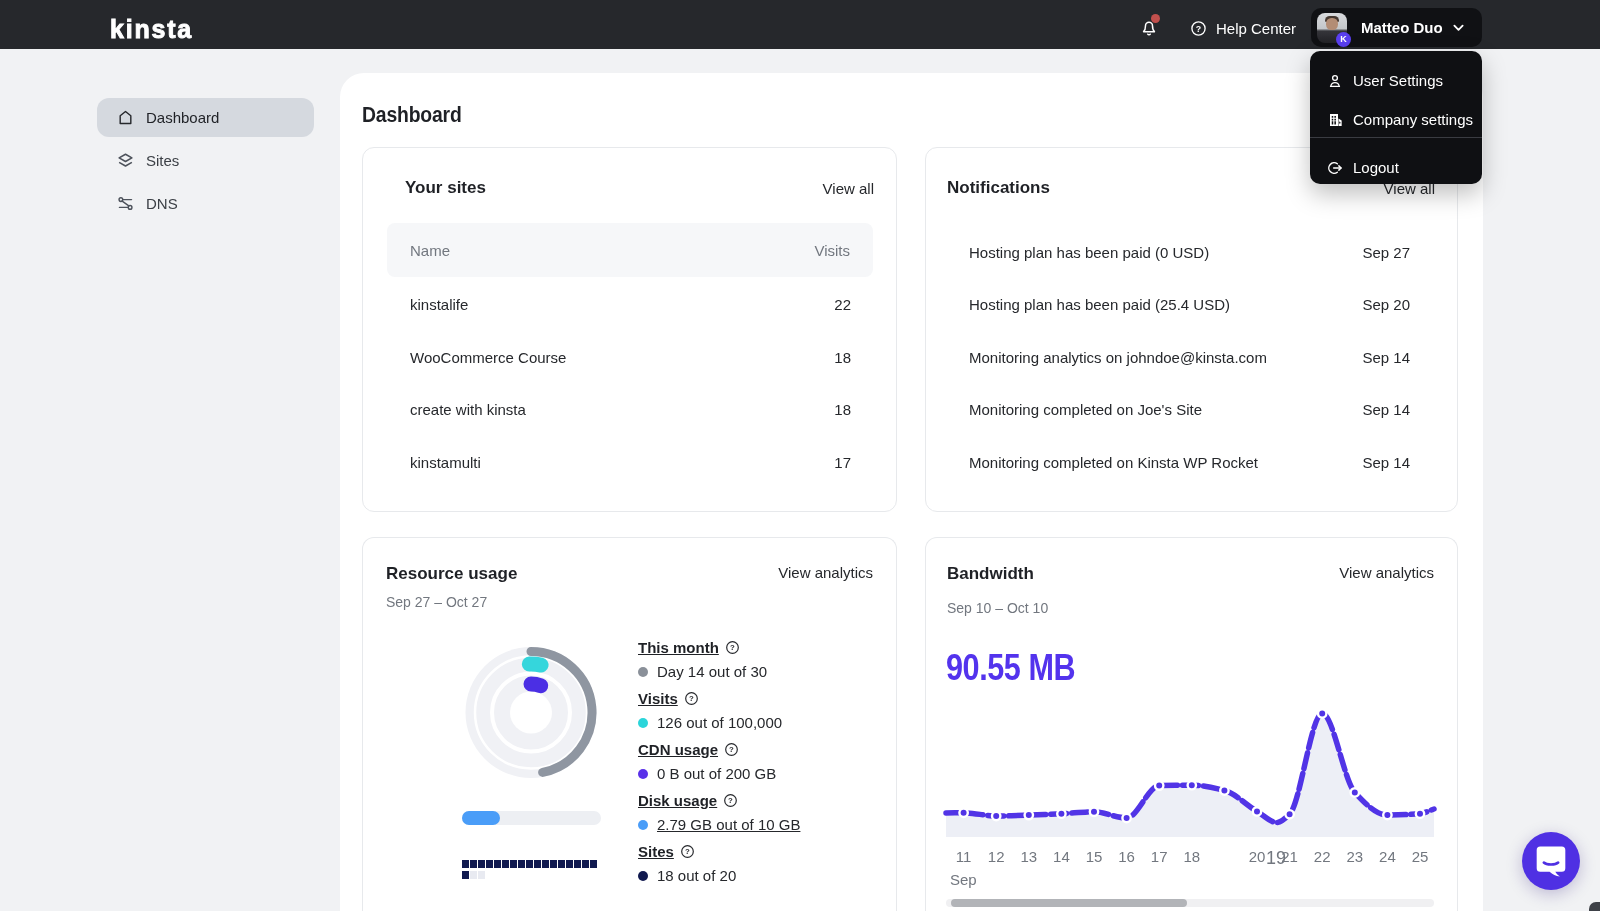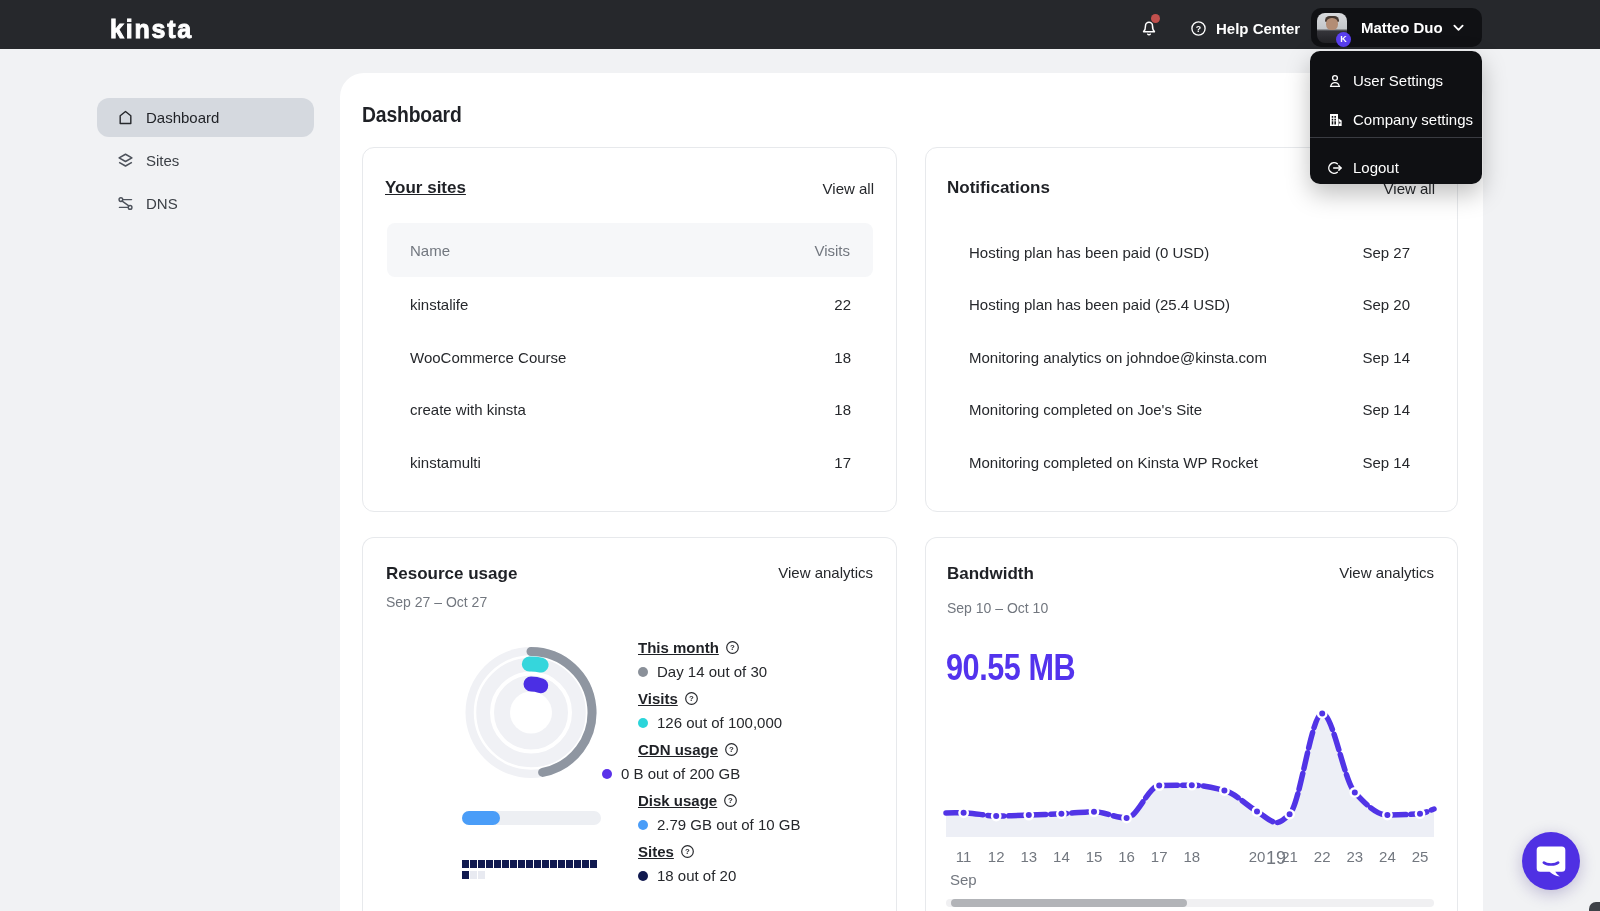--- a/index.html
+++ b/index.html
@@ -7,21 +7,21 @@
 body { background:#f1f2f4; font-family:"Liberation Sans", sans-serif; color:#26282c; position:relative; }
 .abs { position:absolute; }
 
 
 .topbar { position:absolute; left:0; top:0; width:1600px; height:49px; background:#26282c; }
 .logo { position:absolute; left:110px; top:13px; }
 .company { position:absolute; left:350px; top:4px; height:49px; display:flex; align-items:center; color:#fff; }
 .company .cname { font-size:15px; font-weight:bold; margin-left:9px; }
 .bellwrap { position:absolute; left:1139px; top:17px; width:22px; height:22px; }
 .helpwrap { position:absolute; left:1190px; top:0; height:49px; display:flex; align-items:center; padding-top:7px; color:#fff; }
-.helpwrap .htxt { font-size:15px; font-weight:bold; margin-left:9px; }
+.helpwrap .htxt { font-size:15px; font-weight:normal; margin-left:9px; }
 .userpill { position:absolute; left:1311px; top:8px; width:171px; height:39px; background:#101114; border-radius:10px; display:flex; align-items:center; }
 .avatar { position:relative; width:30px; height:30px; border-radius:8px; margin-left:6px; background:linear-gradient(180deg,#d8dadd 0%,#c4c7ca 52%,#35353a 60%,#232327 100%); overflow:visible; }
 .avatar .face { position:absolute; left:9px; top:5px; width:12px; height:12px; border-radius:45%; background:#b38d75; }
 .avatar .hair { position:absolute; left:8px; top:3px; width:14px; height:6px; border-radius:7px 7px 2px 2px; background:#453830; }
 .kbadge { position:absolute; right:-4px; bottom:-4px; width:15px; height:15px; border-radius:50%; background:#5a3ff0; color:#fff; font-size:9px; font-weight:bold; display:flex; align-items:center; justify-content:center; }
 .uname { color:#fff; font-size:15px; font-weight:bold; margin-left:14px; }
 .userpill svg.chev { margin-left:10px; }
 
 
 .dropdown { position:absolute; left:1310px; top:51px; width:172px; height:133px; background:#0f1013; border-radius:10px; box-shadow:0 10px 25px rgba(0,0,0,.25); z-index:50; color:#fff; }
@@ -116,21 +116,21 @@
       <path d="M15.9 17.5H3.5"></path>
       <path d="M7.3 8.6l9.4 6.8"></path>
     </svg>
   <span class="nlabel">DNS</span>
 </div>
 
 <div class="main"></div>
 <div class="h1">Dashboard</div>
 
 <div class="card" style="left:362px; top:147px; width:535px; height:365px;"></div>
-<div class="cardtitle" style="left:385px; top:178px;text-decoration:underline;">Your sites</div>
+<div class="cardtitle" style="left:405px; top:178px;">Your sites</div>
 <div class="cardlink" style="left:812px; top:180px; width:62px; text-align:right;">View all</div>
 <div class="thead"></div>
 <div class="cell" style="left:410px; top:242px; color:#72777f;">Name</div>
 <div class="cellr" style="left:750px; top:242px; width:100px; color:#72777f;">Visits</div>
 <div class="cell" style="left:410px; top:296px;">kinstalife</div>
 <div class="cellr" style="left:751px; top:296px; width:100px;">22</div>
 <div class="cell" style="left:410px; top:349px;">WooCommerce Course</div>
 <div class="cellr" style="left:751px; top:349px; width:100px;">18</div>
 <div class="cell" style="left:410px; top:401px;">create with kinsta</div>
 <div class="cellr" style="left:751px; top:401px; width:100px;">18</div>
@@ -205,29 +205,29 @@
     </svg>
 </div>
 <div class="lg-val" style="left:638px; top:714px;"><span class="dot" style="background:#2bd5da;"></span>126 out of 100,000</div>
 
 <div class="lg-title" style="left:638px; top:741px;">CDN usage
   <svg class="qic" width="15" height="15" viewBox="0 0 24 24" fill="none" stroke="#26282c" stroke-width="1.9">
       <circle cx="12" cy="12" r="9.3"></circle>
       <text x="12" y="16.4" font-size="12.5" font-weight="bold" fill="#26282c" stroke="none" text-anchor="middle" font-family="Liberation Sans">?</text>
     </svg>
 </div>
-<div class="lg-val" style="left:602px; top:765px;"><span class="dot" style="background:#5a31e9;"></span>0 B out of 200 GB</div>
+<div class="lg-val" style="left:638px; top:765px;"><span class="dot" style="background:#5a31e9;"></span>0 B out of 200 GB</div>
 
 <div class="lg-title" style="left:638px; top:792px;">Disk usage
   <svg class="qic" width="15" height="15" viewBox="0 0 24 24" fill="none" stroke="#26282c" stroke-width="1.9">
       <circle cx="12" cy="12" r="9.3"></circle>
       <text x="12" y="16.4" font-size="12.5" font-weight="bold" fill="#26282c" stroke="none" text-anchor="middle" font-family="Liberation Sans">?</text>
     </svg>
 </div>
-<div class="lg-val" style="left:638px; top:816px;"><span class="dot" style="background:#4a9df8;"></span>2.79 GB out of 10 GB</div>
+<div class="lg-val" style="left:638px; top:816px;text-decoration:underline;"><span class="dot" style="background:#4a9df8;"></span>2.79 GB out of 10 GB</div>
 
 <div class="lg-title" style="left:638px; top:843px;">Sites
   <svg class="qic" width="15" height="15" viewBox="0 0 24 24" fill="none" stroke="#26282c" stroke-width="1.9">
       <circle cx="12" cy="12" r="9.3"></circle>
       <text x="12" y="16.4" font-size="12.5" font-weight="bold" fill="#26282c" stroke="none" text-anchor="middle" font-family="Liberation Sans">?</text>
     </svg>
 </div>
 <div class="lg-val" style="left:638px; top:867px;"><span class="dot" style="background:#10194f;"></span>18 out of 20</div>
 
 <div class="card" style="left:925px; top:537px; width:533px; height:374px; border-bottom:none; border-radius:12px 12px 0 0;"></div>

